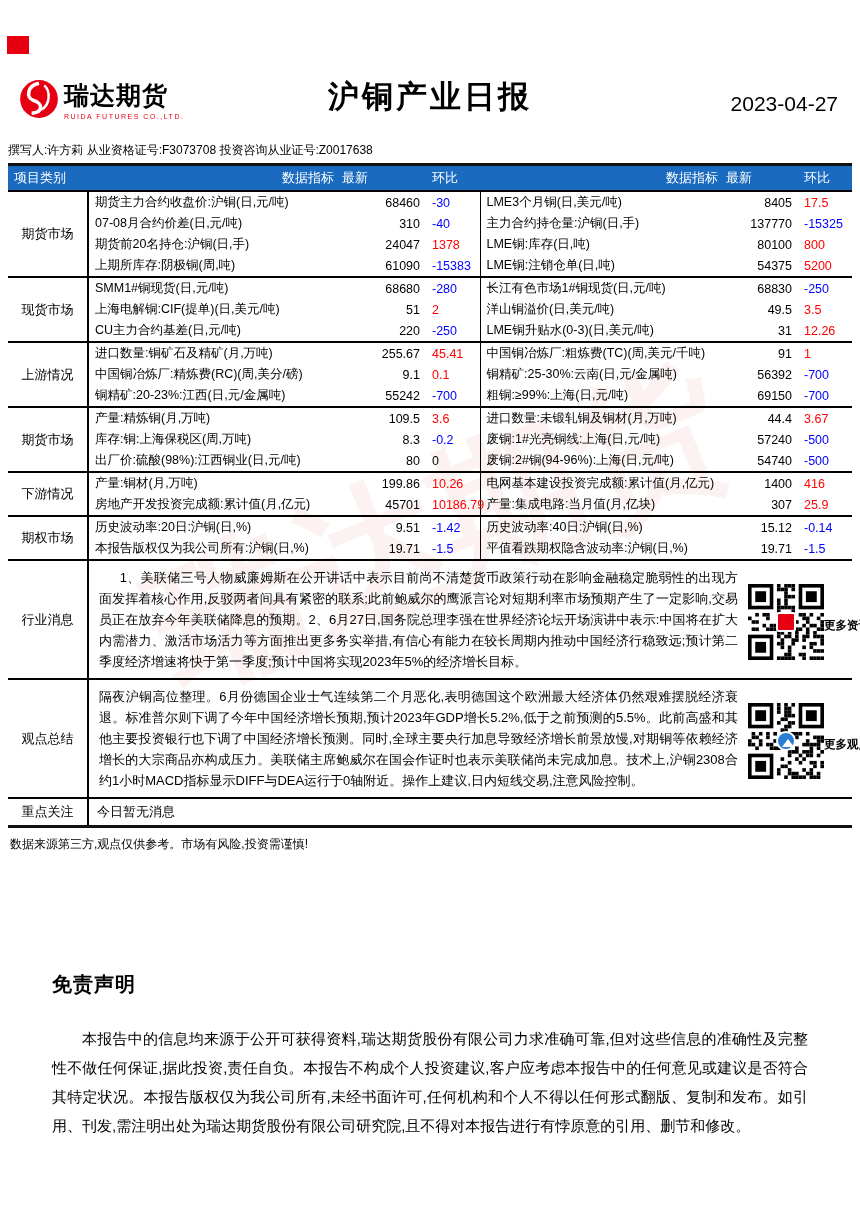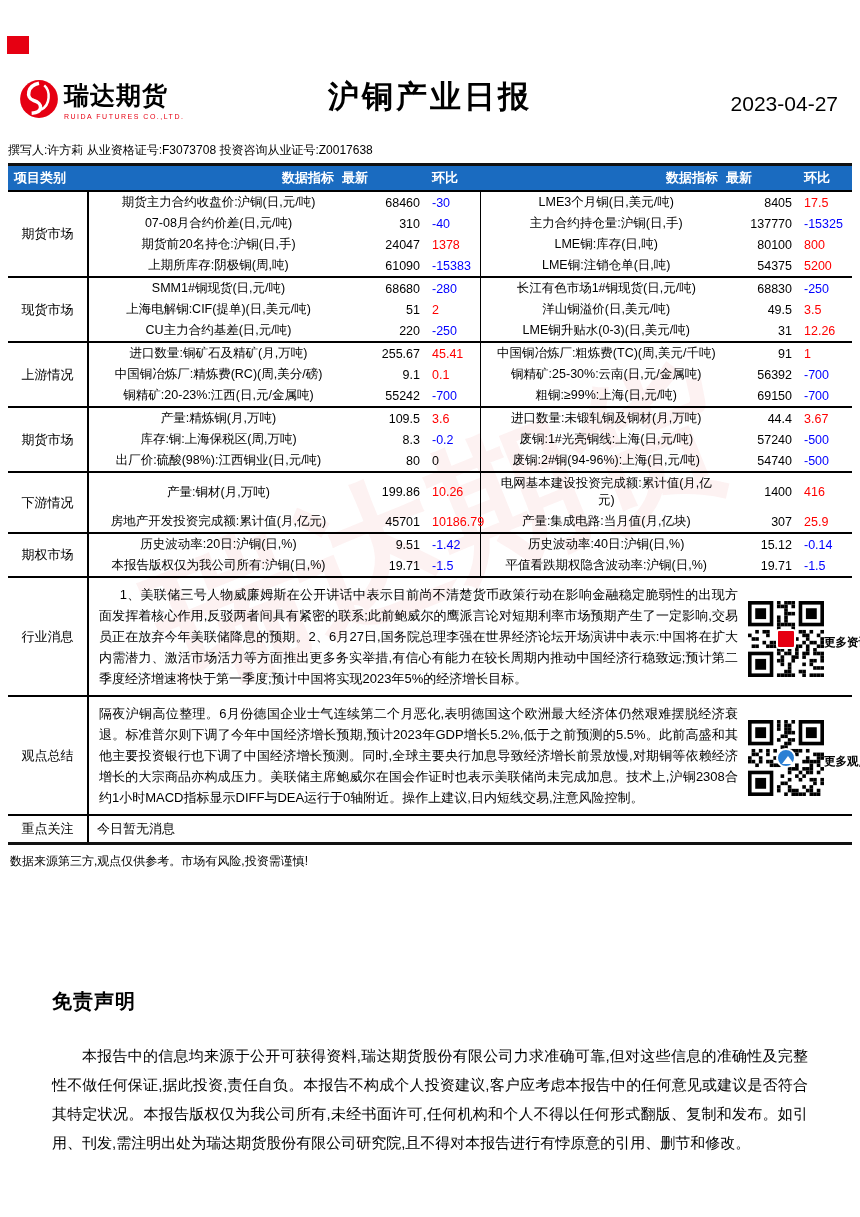--- a/index.html
+++ b/index.html
@@ -26,29 +26,29 @@
   table.report { width:844px; margin:0 8px; border-collapse:collapse; table-layout:fixed;
     font-size:12.5px; position:relative; z-index:1; }
   col.c-cat   { width:80px; }
   col.c-lbl-l { width:250px; }
   col.c-val-l { width:90px; }
   col.c-dlt-l { width:52px; }
   col.c-lbl-r { width:242px; }
   col.c-val-r { width:78px; }
   col.c-dlt-r { width:52px; }
 
-  thead th { background:var(--header-bg); color:#fff; font-size:13px; font-weight:bold;
+  thead th { background:var(--header-bg); color:#fff; font-size:13px; font-weight:normal;
     padding:3px 4px; border-bottom:2px solid #000; }
   th.h-cat { text-align:left; padding-left:6px; }
   th.h-lbl { text-align:right; }
   th.h-val, th.h-dlt { text-align:left; padding-right:6px; }
 
   td { padding:2px 4px; vertical-align:middle; }
   td.cat { text-align:center; font-size:13px; border-right:2px solid #000; }
-  td.lbl { text-align:center; padding-left:14px; overflow:hidden; }
+  td.lbl { text-align:left; padding-left:6px; overflow:hidden; }
   td.val { text-align:right; padding-right:8px; }
   td.dlt { text-align:left; padding-right:6px; }
   td.dlt-l { border-right:1.5px solid #000; }
   tr.group-start > td { border-top:2px solid #000; }
   table.report { border-bottom:3px solid #111; }
 
   .c-up { color:var(--up); }
   .c-down { color:var(--down); }
   .c-flat { color:#000; }
 

